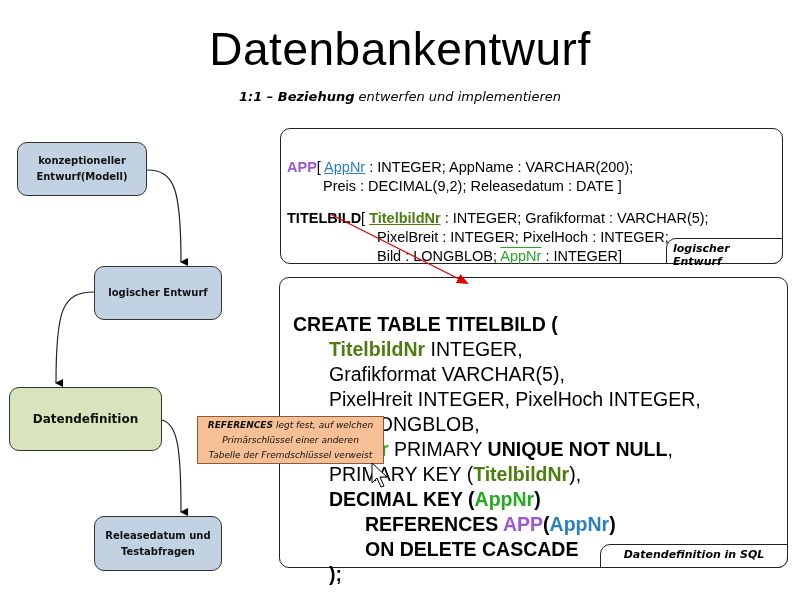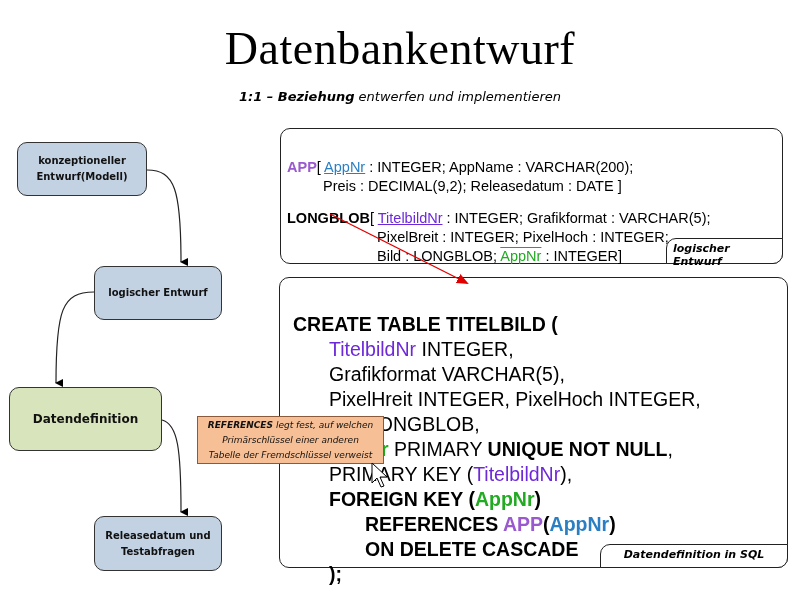--- a/index.html
+++ b/index.html
@@ -1,28 +1,28 @@
 <!DOCTYPE html>
 <html><head>
 <meta charset="utf-8">
 <style>
   html, body { margin:0; padding:0; }
   body { width:800px; height:600px; background:#ffffff; position:relative; overflow:hidden; font-family:"Liberation Sans", sans-serif; }
-  .title { position:absolute; left:0; top:22px; width:800px; text-align:center; font-family:Liberation Serif, serif; font-size:46px; color:#000; letter-spacing:0.5px; }
+  .title { position:absolute; left:0; top:22px; width:800px; text-align:center; font-family:Liberation Sans, sans-serif; font-size:46px; color:#000; letter-spacing:0.5px; }
   .subtitle { position:absolute; left:0; top:89px; width:800px; text-align:center; font-family:"DejaVu Sans", sans-serif; font-style:italic; font-size:13px; color:#000; }
   .subtitle b { font-weight:bold; }
   .flow-box { position:absolute; border:1.5px solid #333; border-radius:10px; display:flex; align-items:center; justify-content:center; text-align:center; font-family:"DejaVu Sans", sans-serif; font-weight:bold; font-size:10px; line-height:16px; color:#111; box-sizing:border-box; }
   .blue { background:#c3d2e3; }
   .green { background:#d8e4bc; }
   .panel { position:absolute; border:1.5px solid #222; border-radius:10px; background:#fff; box-sizing:border-box; }
   .tag { position:absolute; border:1.5px solid #222; border-radius:10px 0 10px 0; background:#fff; font-family:"DejaVu Sans", sans-serif; font-style:italic; font-weight:bold; font-size:11px; padding:3px 6px; box-sizing:border-box; }
   .logic { position:absolute; font-size:14.5px; line-height:19px; color:#000; white-space:pre; }
   .sql { position:absolute; font-size:19.5px; line-height:25px; color:#000; white-space:pre; }
   .sql b, .logic b { font-weight:bold; }
-  .red { color:#6d28d9; } .grn { color:#22aa22; } .purp { color:#9b59d0; } .bl { color:#2a7fc4; }
+  .red { color:#4d7c0f;font-weight:bold; } .grn { color:#22aa22; } .purp { color:#9b59d0; } .bl { color:#2a7fc4; }
   .u { text-decoration:underline; } .o { text-decoration:overline; }
   .tooltip { position:absolute; left:197px; top:416px; width:187px; height:48px; background:#f7bf96; border:1.5px solid #8a5a3a; font-family:"DejaVu Sans", sans-serif; font-style:italic; font-size:9px; line-height:15px; text-align:center; color:#111; box-sizing:border-box; padding-top:1px; }
   svg.over { position:absolute; left:0; top:0; }
 </style>
 </head>
 <body>
 
 <div class="title">Datenbankentwurf</div>
 <div class="subtitle"><b>1:1 – Beziehung</b><span> entwerfen und implementieren</span></div>
 
@@ -43,35 +43,35 @@
       <div>Releasedatum und</div>
       <div>Testabfragen</div>
     </div>
   </div>
 
 <div class="panel" style="left:280px;top:128px;width:503px;height:136px;"></div>
 <div class="logic" style="left:287px;top:139px;">
 <span><b class="purp">APP</b><span>[ </span><span class="bl u">AppNr</span><span> : INTEGER; AppName : VARCHAR(200);</span></span>
 <span style="padding-left:36px">Preis : DECIMAL(9,2); Releasedatum : DATE ]</span></div>
 <div class="logic" style="left:287px;top:190px;">
-<span><b>LONGBLOB</b><span>[ </span><span class="red u">TitelbildNr</span><span> : INTEGER; Grafikformat : VARCHAR(5);</span></span>
+<span><b>TITELBILD</b><span>[ </span><span class="red u">TitelbildNr</span><span> : INTEGER; Grafikformat : VARCHAR(5);</span></span>
 <span style="padding-left:90px">PixelBreit : INTEGER; PixelHoch : INTEGER;</span>
 <span style="padding-left:90px"><span>Bild : LONGBLOB; </span><span class="grn o">AppNr</span><span> : INTEGER]</span></span></div>
 <div class="tag" style="left:666px;top:238px;width:117px;height:26px;">logischer Entwurf</div>
 
 <div class="panel" style="left:279px;top:277px;width:509px;height:291px;"></div>
 <div class="sql" style="left:293px;top:287px;">
 <b>CREATE TABLE TITELBILD (</b>
 <span style="padding-left:36px"><span class="red">TitelbildNr</span><span> INTEGER,</span></span>
 <span style="padding-left:36px">Grafikformat VARCHAR(5),</span>
 <span style="padding-left:36px">PixelHreit INTEGER, PixelHoch INTEGER,</span>
 <span style="padding-left:36px">Bild LONGBLOB,</span>
 <span style="padding-left:36px"><b class="grn">AppNr</b><span> PRIMARY </span><b>UNIQUE NOT NULL</b><span>,</span></span>
 <span style="padding-left:36px"><span>PRIMARY KEY (</span><span class="red">TitelbildNr</span><span>),</span></span>
-<span style="padding-left:36px"><b>FOREIGN KEY (</b><b class="grn">AppNr</b><b>)</b></span>
+<span style="padding-left:36px"><b>DECIMAL KEY (</b><b class="grn">AppNr</b><b>)</b></span>
 <span style="padding-left:72px"><b>REFERENCES </b><b class="purp">APP</b><b>(</b><b class="bl">AppNr</b><b>)</b></span>
 <b style="padding-left:72px">ON DELETE CASCADE</b>
 <b style="padding-left:36px">);</b></div>
 <div class="tag" style="left:600px;top:544px;width:188px;height:24px;text-align:center;">Datendefinition in SQL</div>
 
 <svg class="over" width="800" height="600">
   <defs>
     <marker id="ah" markerWidth="8" markerHeight="8" refX="4" refY="7" orient="auto-start-reverse" markerUnits="userSpaceOnUse">
         <path d="M0,0 L8,0 L4,8 z" fill="#000"></path>
       </marker>

